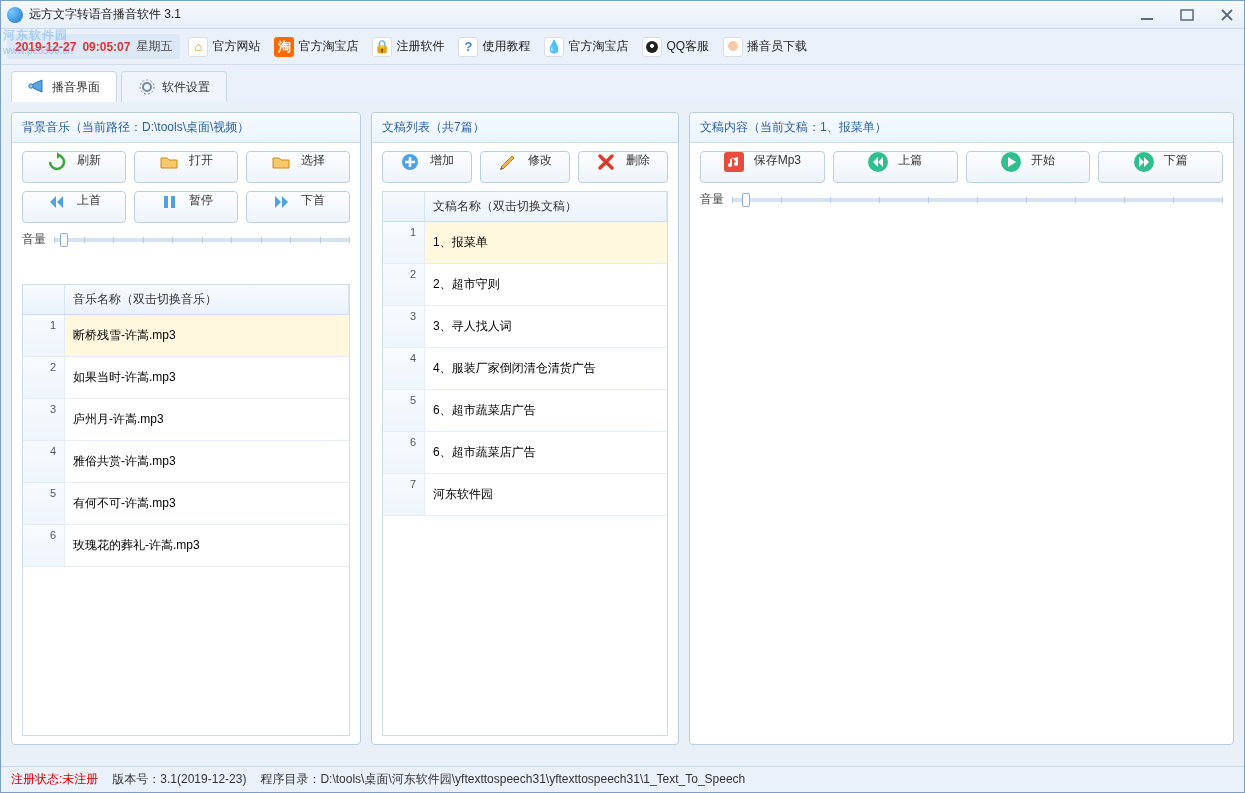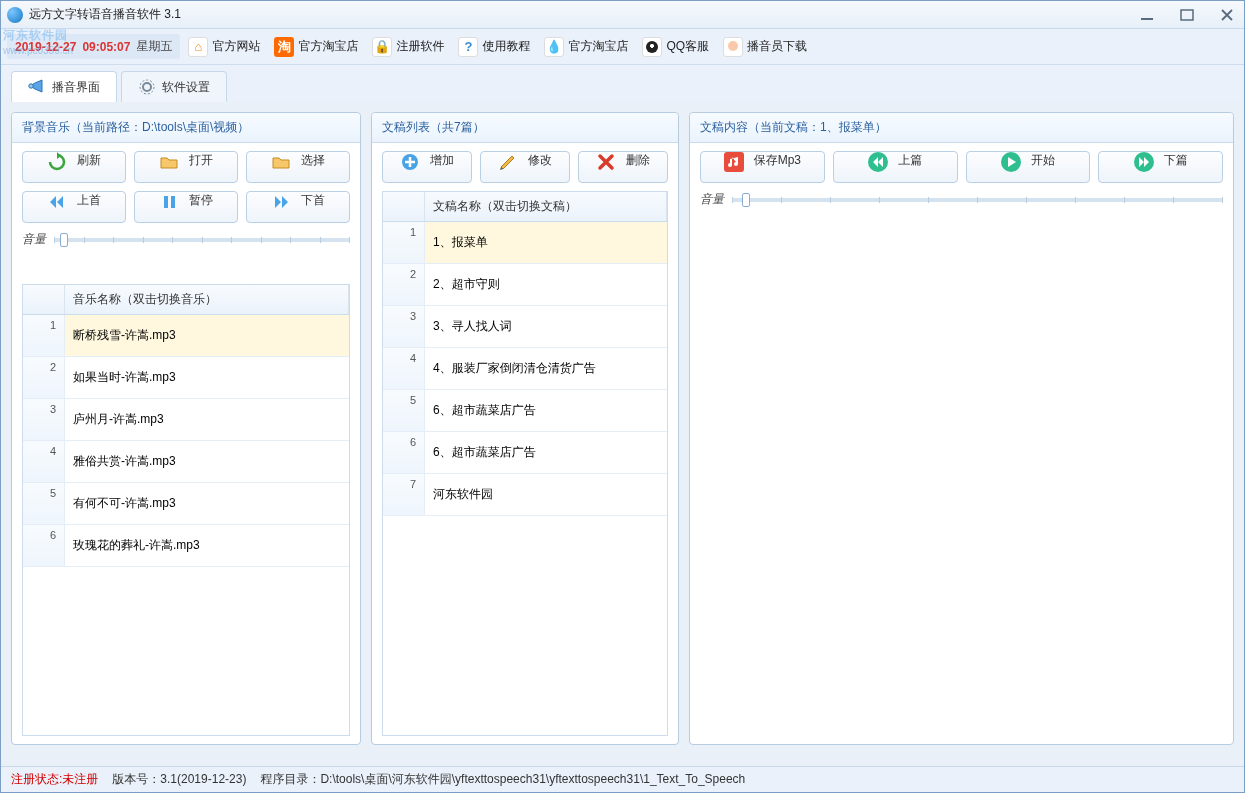--- a/index.html
+++ b/index.html
@@ -32,21 +32,21 @@
 .content-wrap { padding: 10px; display: flex; gap: 10px; height: 653px; }
 .panel { background: #fff; border: 1px solid #b8cce0; border-radius: 4px; display: flex; flex-direction: column; }
 .panel-left { width: 350px; }
 .panel-mid { width: 308px; }
 .panel-right { flex: 1; }
 .panel-title { padding: 6px 10px; color: #2b5f9e; background: linear-gradient(#f6fbff,#eaf3fd); border-bottom: 1px solid #cbdced; border-radius:4px 4px 0 0;}
 .panel-body { padding: 8px 10px; flex:1; display:flex; flex-direction:column; gap:8px; overflow:hidden;}
 .btn-row { display: flex; gap: 8px; }
 .btn { display: flex; align-items: flex-start; gap: 10px; justify-content: center; height: 32px; flex:1; background: linear-gradient(#fdfdfe,#eef4fb); border: 1px solid #b9cfe4; border-radius: 4px; cursor: pointer; color:#333;}
 .bicon { width:20px; height:20px; display:inline-flex; align-items:center; justify-content:center; }
-.vol-row { display:flex; align-items:center; gap:8px; color:#444;font-style:italic;}
+.vol-row { display:flex; align-items:center; gap:8px; color:#444;}
 .slider { flex:1; height:4px; background:#d5e2ef; position:relative; border-radius:2px;}
 .slider .ticks{position:absolute;inset:0;display:flex;justify-content:space-between;}
 .slider .ticks i{width:1px;height:6px;background:#b8cce0;margin-top:-1px;}
 .slider .thumb{position:absolute;top:-5px;width:8px;height:14px;background:#fff;border:1px solid #8aaed2;border-radius:2px;}
 .table { border:1px solid #cbdced; flex:1; display:flex; flex-direction:column; overflow:hidden;}
 .thead { display:flex; background:linear-gradient(#f8fbfe,#eaf2fb); border-bottom:1px solid #cbdced;}
 .th { padding:6px 8px; color:#333; border-right:1px solid #d8e4f0;}
 .th.num{width:42px;text-align:center;}
 .tbody { flex:1; overflow:auto; background:#fff;}
 .tr { display:flex; border-bottom:1px solid #e5edf6; align-items:center; min-height:42px; cursor:pointer;}

